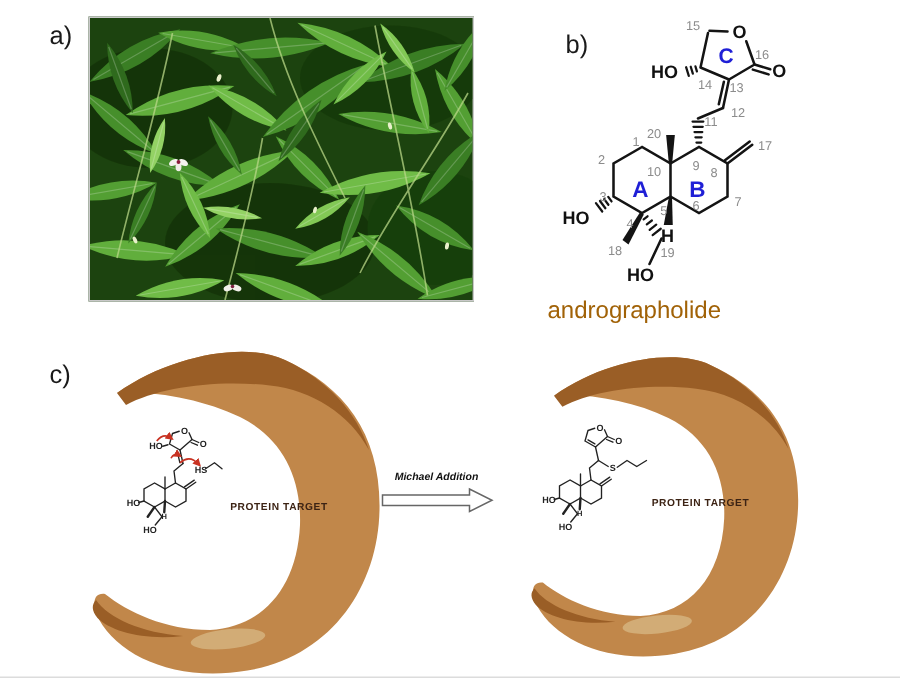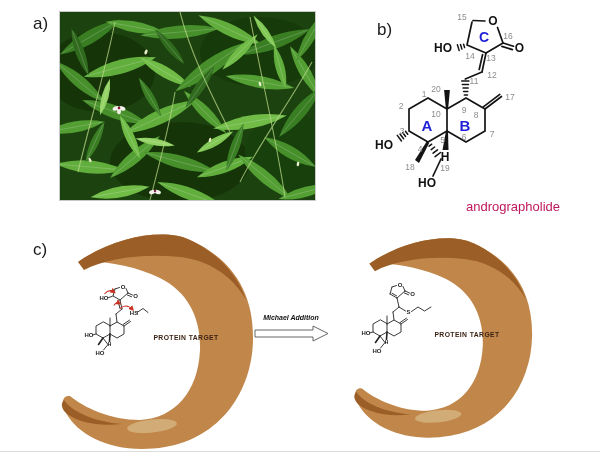--- a/index.html
+++ b/index.html
@@ -3,22 +3,22 @@
 <meta charset="utf-8">
 <style>
   html,body{margin:0;padding:0;background:#fff;}
   .page{position:relative;width:600px;height:454px;background:#fff;overflow:hidden;
         font-family:"Liberation Sans",sans-serif;}
   .panel-label{position:absolute;font-size:17px;color:#1a1a1a;z-index:5;}
   .photo{position:absolute;left:59px;top:11px;width:257px;height:190px;
          border:1px solid #c9c9c9;box-sizing:border-box;overflow:hidden;background:#1c430f;}
   .photo svg{display:block;}
   .structure-svg{position:absolute;left:365px;top:3px;z-index:2;}
-  .compound{position:absolute;left:365px;top:199px;width:195px;text-align:right;
-            font-size:13px;color:#be185d;}
+  .compound{position:absolute;left:365px;top:199px;width:195px;text-align:left;
+            font-size:16px;color:#a16207;}
   .mech-svg{position:absolute;left:0;top:228px;z-index:1;}
   .bond{stroke:#141414;stroke-width:1.7;fill:none;stroke-linecap:round;}
   .hash{stroke:#141414;stroke-width:1.5;fill:none;stroke-linecap:round;}
   .wedge{fill:#141414;stroke:none;}
   .atom{font-size:12px;font-weight:700;fill:#111;text-anchor:middle;}
   .num{font-size:8.5px;fill:#8c8c8c;text-anchor:middle;}
   .ringletter{font-size:15px;font-weight:700;fill:#1f1fd6;text-anchor:middle;}
   .mbond{stroke:#222;stroke-width:0.9;fill:none;stroke-linecap:round;}
   .mwedge{stroke:#222;stroke-width:1.6;fill:none;stroke-linecap:round;}
   .matom{font-size:6px;font-weight:700;fill:#222;text-anchor:middle;}

